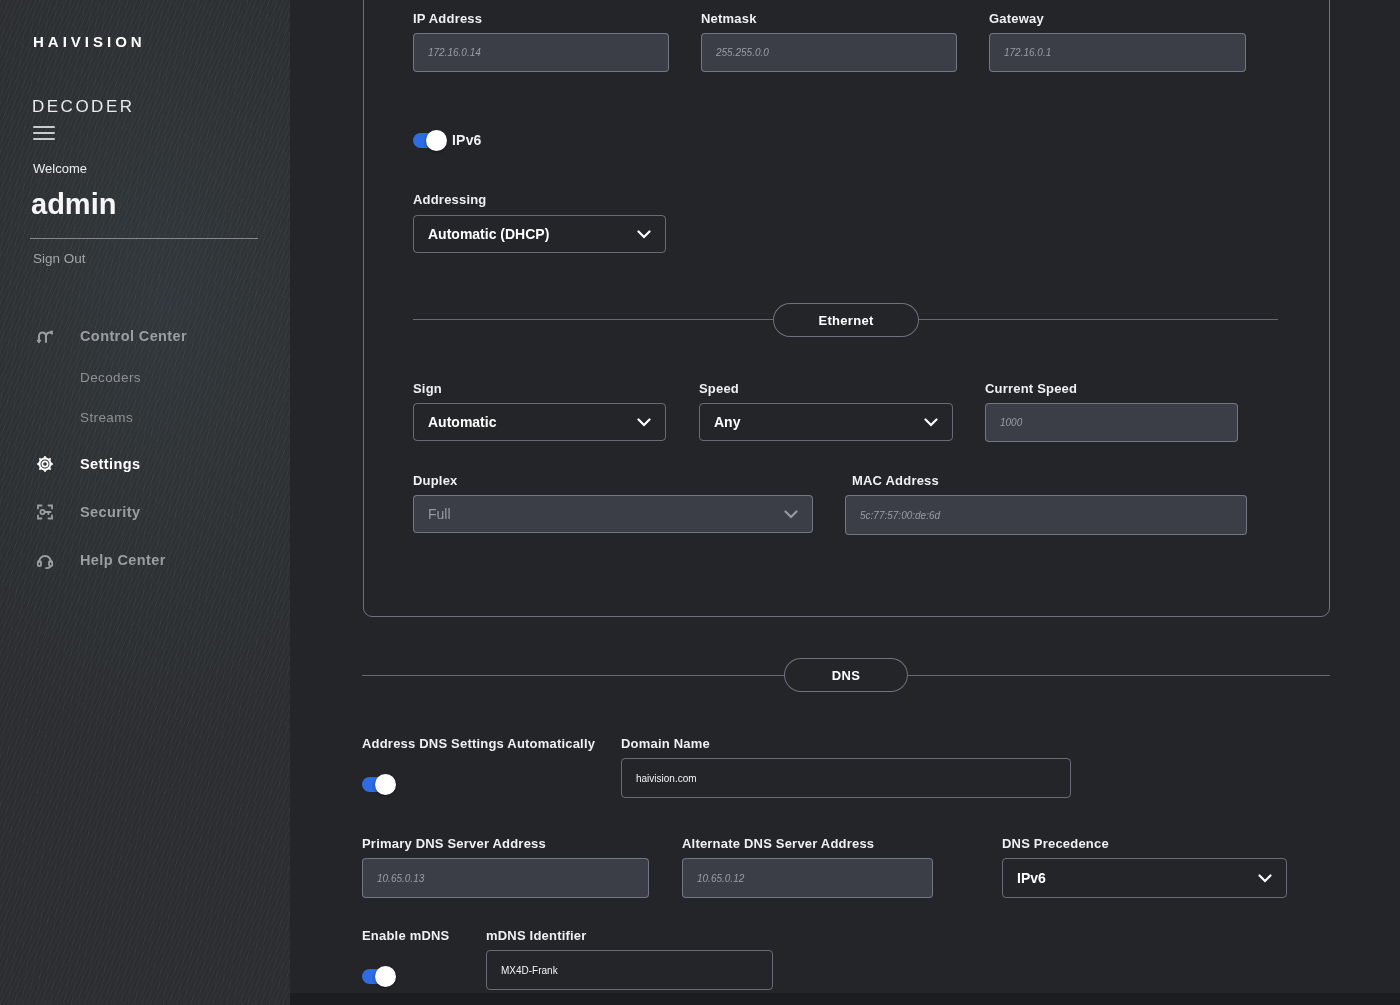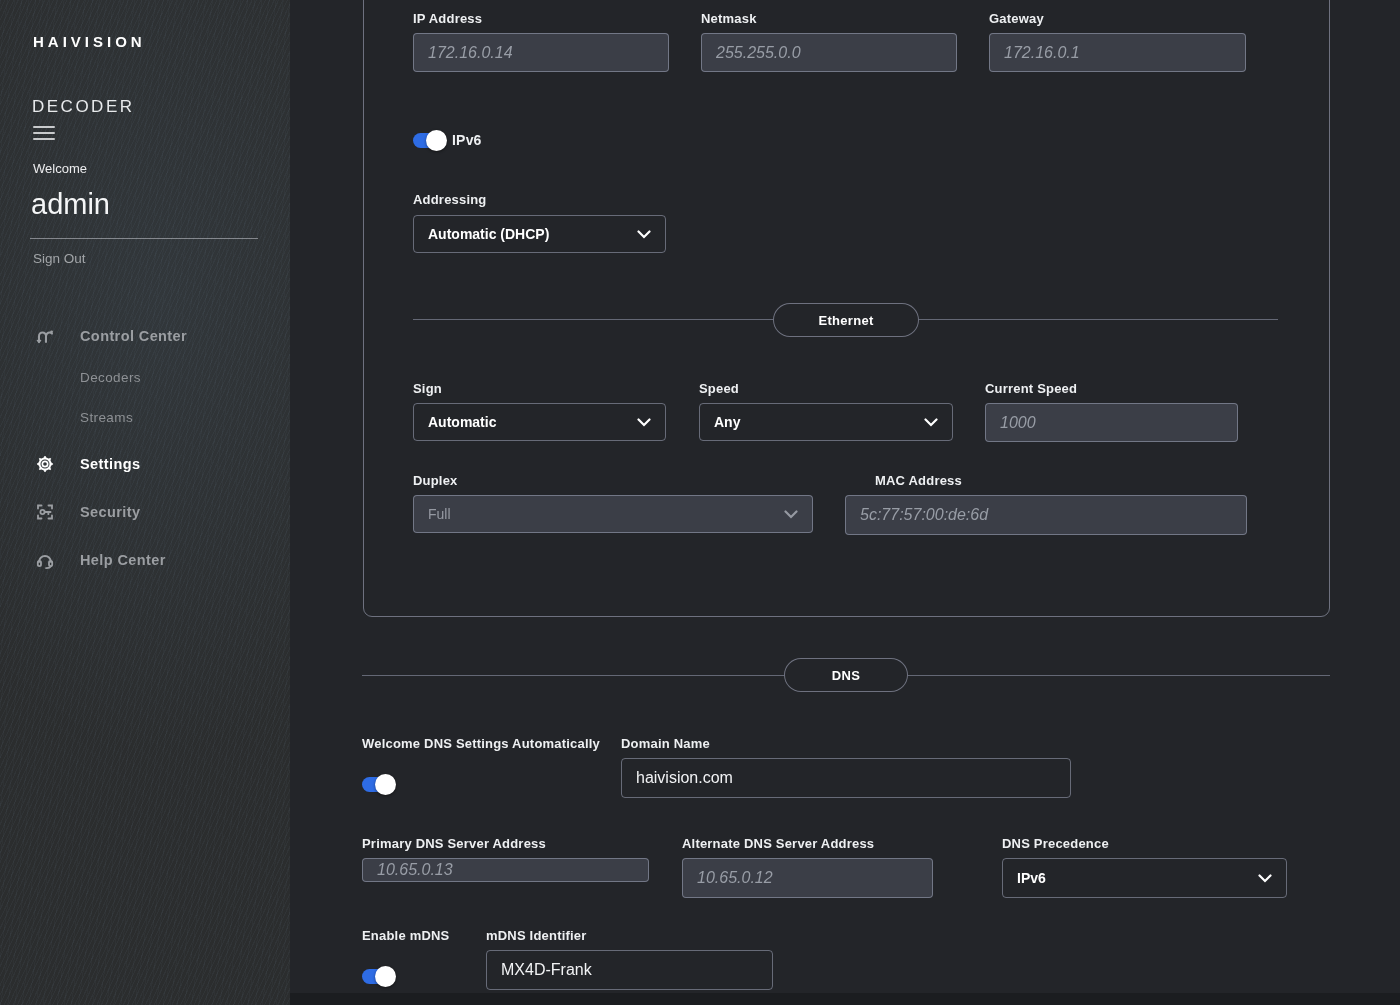--- a/index.html
+++ b/index.html
@@ -20,42 +20,42 @@
       repeating-linear-gradient(98deg, rgba(140,170,200,0.04) 0 1px, transparent 1px 7px),
       #2b2d2e;
     z-index:2;
   }
   .brand-logo { position:absolute; left:33px; top:33px; font-size:15px; font-weight:700; letter-spacing:4px; color:#ffffff; }
   .brand-product { position:absolute; left:31px; top:58px; font-size:34px; font-weight:300; letter-spacing:1px; color:#fafbfc; }
   .brand-sub { position:absolute; left:32px; top:97px; font-size:17px; font-weight:400; letter-spacing:2.5px; color:#e8eaec; }
   .hamburger { position:absolute; left:33px; top:126px; width:22px; height:16px; cursor:pointer; }
   .hamburger span { display:block; height:2px; background:#c8cacc; margin-bottom:4px; border-radius:1px; }
   .welcome { position:absolute; left:33px; top:161px; font-size:13px; font-weight:400; color:#ececee; }
-  .username { position:absolute; left:31px; top:188px; font-size:29px; font-weight:400; color:#f5f6f7; }
+  .username { position:absolute; left:31px; top:188px; font-size:29px; font-weight:700; color:#f5f6f7; }
   .user-divider { position:absolute; left:30px; top:238px; width:228px; height:1px; background:rgba(200,203,210,0.55); }
   .signout { position:absolute; left:33px; top:251px; font-size:13.5px; color:#a2a5a8; cursor:pointer; }
 
   .nav-item { position:absolute; left:0; display:flex; align-items:center; cursor:pointer; }
   .nav-item .icon { position:absolute; left:35px; width:20px; height:20px; color:#9b9ea2; display:flex; align-items:center; justify-content:center; }
   .nav-item .lbl { position:absolute; left:80px; white-space:nowrap; font-size:14.5px; font-weight:600; letter-spacing:0.4px; color:#9b9ea2; }
   .nav-item.sub .lbl { font-size:13.5px; font-weight:400; color:#8e9195; }
   .nav-item.active .lbl { color:#ffffff; font-weight:700; }
   .nav-item.active .icon { color:#ffffff; }
 
   
   .card {
     position:absolute; left:363px; top:-14px; width:967px; height:631px;
     border:1px solid rgba(160,165,185,0.60); border-radius:9px;
     background:transparent;
   }
   .field-label { position:absolute; font-size:13px; font-weight:600; color:#eef0f2; letter-spacing:0.2px; white-space:nowrap; }
   .tinput {
     position:absolute; height:39px; border:1px solid rgba(160,165,185,0.55);
     border-radius:4px; background:transparent; color:#f2f3f5;
-    font-family:"Liberation Sans", sans-serif; font-size:16px; padding:0 14px; outline:none;
+    font-family:"Liberation Sans", sans-serif; font-size:10px; padding:0 14px; outline:none;
   }
   .tinput.dim { background:#3b3e47; }
   .tinput::placeholder { color:#989da6; font-style:italic; opacity:1; }
 
   .dropdown {
     position:absolute; height:38px; border:1px solid rgba(160,165,185,0.55);
     border-radius:4px; display:flex; align-items:center; justify-content:space-between;
     padding:0 14px; cursor:pointer; background:transparent;
   }
   .dropdown .val { font-size:14px; font-weight:700; color:#ffffff; }
@@ -200,36 +200,36 @@
 <input class="tinput dim" style="left: 985px; top: 403px; width: 253px;" readonly="" placeholder="1000">
 
 <div class="field-label" style="left:413px; top:473px;">Duplex</div>
 <div class="dropdown dim" style="left:413px; top:495px; width:400px;">
   <span class="val">Full</span>
   <svg class="chev" viewBox="0 0 14 9" fill="none" stroke="currentColor" stroke-width="2.2" stroke-linecap="round">
       <path d="M1.5 1.5L7 7l5.5-5.5"></path>
     </svg>
 </div>
 
-<div class="field-label" style="left:875px; top:473px;">MAC Address</div>
+<div class="field-label" style="left:852px; top:473px;">MAC Address</div>
 <input class="tinput dim" style="left: 845px; top: 495px; width: 402px; height: 40px;" readonly="" placeholder="5c:77:57:00:de:6d">
 
 <div class="section-line" style="left:362px; top:675px; width:968px;"></div>
 <div class="section-pill" style="left:784px; top:658px; width:124px;">DNS</div>
 
-<div class="field-label" style="left:362px; top:736px;">Welcome DNS Settings Automatically</div>
+<div class="field-label" style="left:362px; top:736px;">Address DNS Settings Automatically</div>
 <div class="toggle" style="left:362px; top:777px;">
   <div class="knob"></div>
 </div>
 
 <div class="field-label" style="left:621px; top:736px;">Domain Name</div>
 <input class="tinput" style="left: 621px; top: 758px; width: 450px; height: 40px;" value="haivision.com">
 
 <div class="field-label" style="left:362px; top:836px;">Primary DNS Server Address</div>
-<input class="tinput dim" style="left: 362px; top: 858px; width: 287px; height: 24px;" readonly="" placeholder="10.65.0.13">
+<input class="tinput dim" style="left: 362px; top: 858px; width: 287px; height: 40px;" readonly="" placeholder="10.65.0.13">
 
 <div class="field-label" style="left:682px; top:836px;">Alternate DNS Server Address</div>
 <input class="tinput dim" style="left: 682px; top: 858px; width: 251px; height: 40px;" readonly="" placeholder="10.65.0.12">
 
 <div class="field-label" style="left:1002px; top:836px;">DNS Precedence</div>
 <div class="dropdown" style="left:1002px; top:858px; width:285px; height:40px;">
   <span class="val">IPv6</span>
   <svg class="chev" viewBox="0 0 14 9" fill="none" stroke="currentColor" stroke-width="2.2" stroke-linecap="round">
       <path d="M1.5 1.5L7 7l5.5-5.5"></path>
     </svg>

